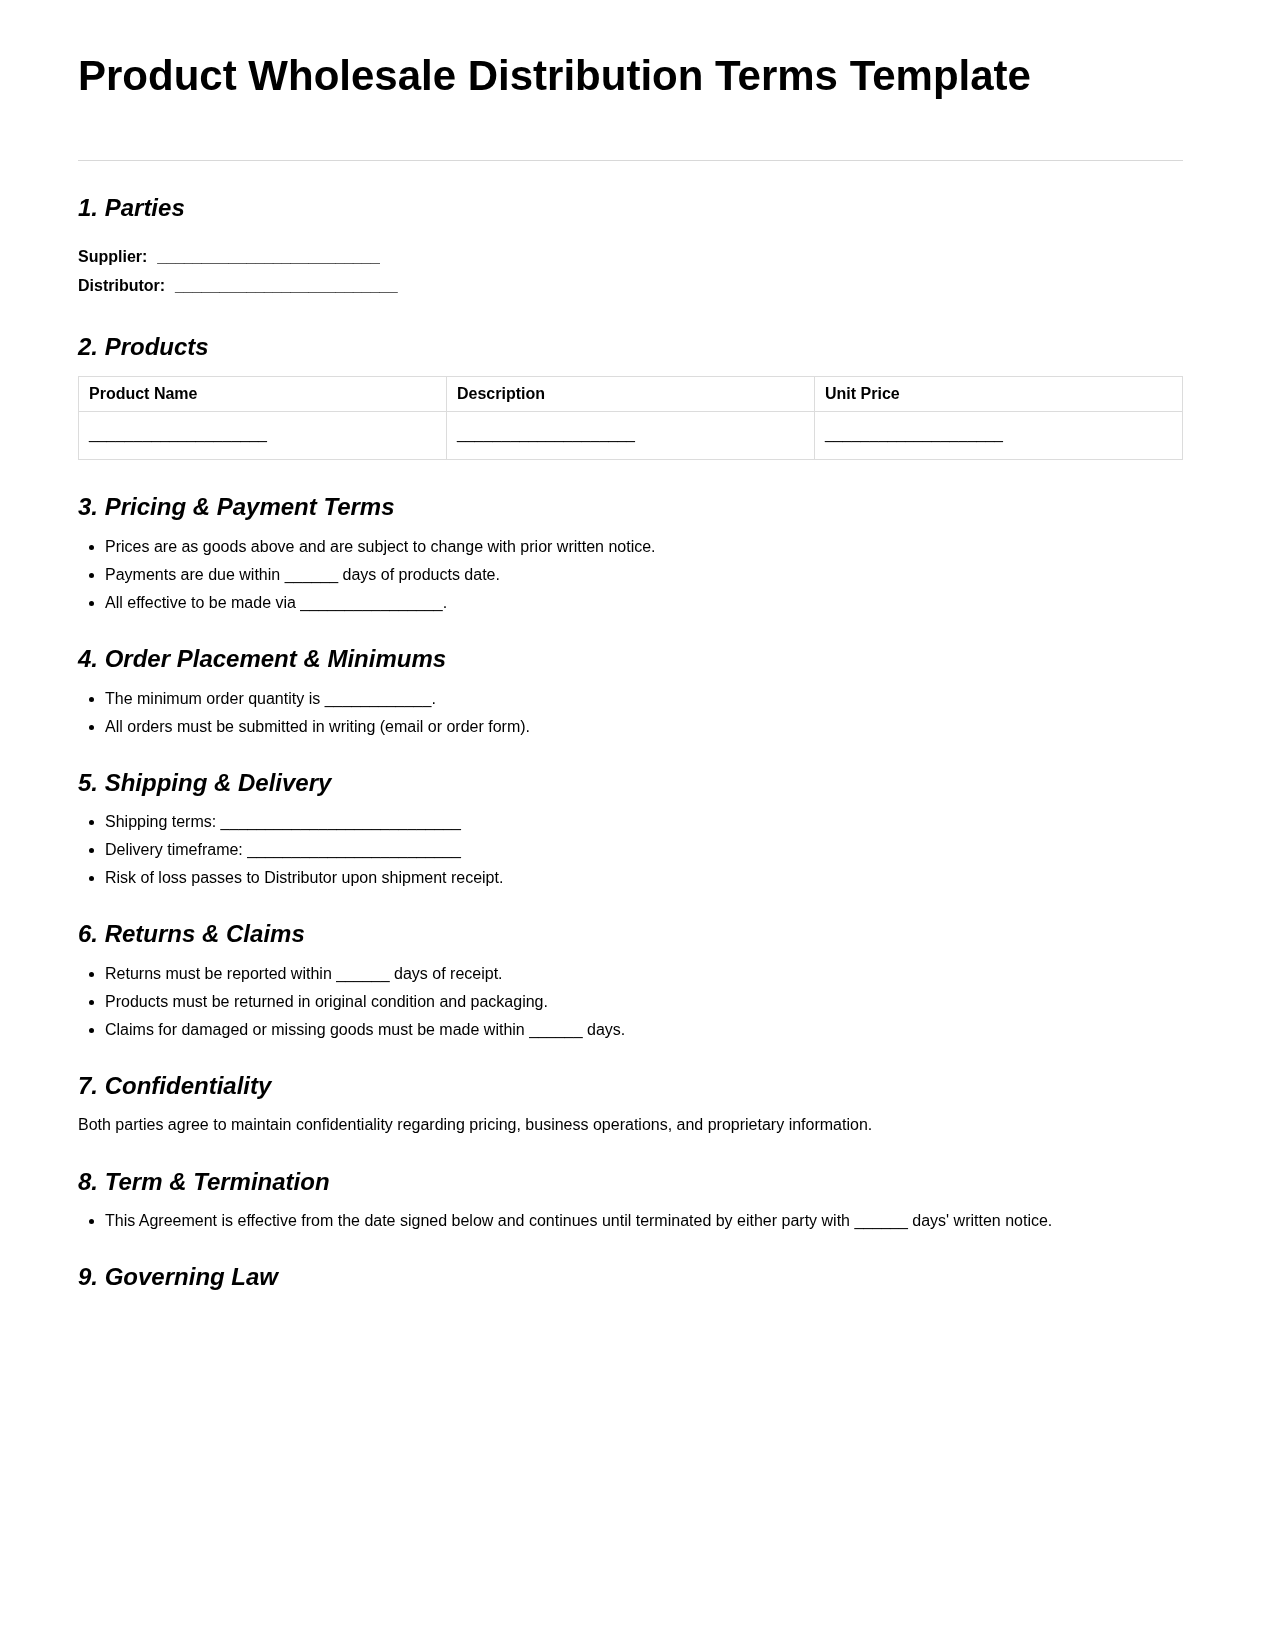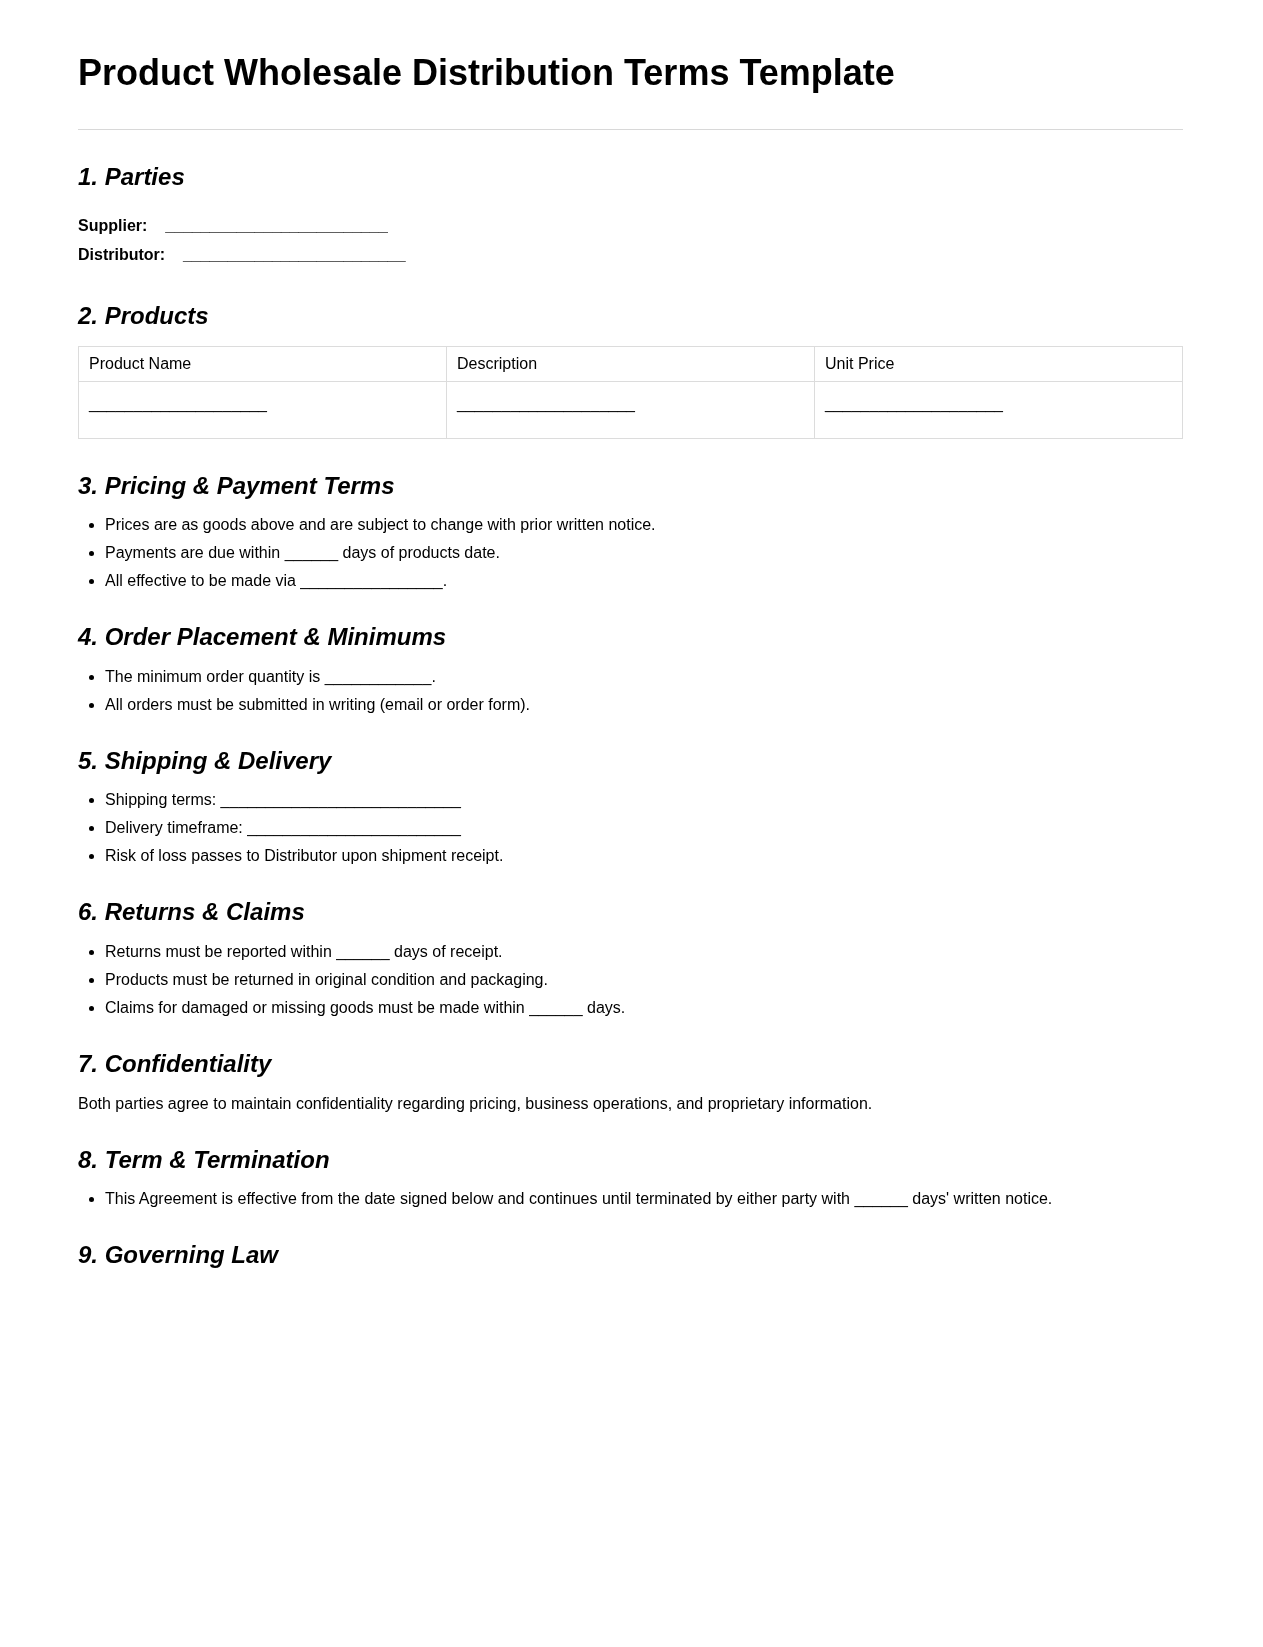--- a/index.html
+++ b/index.html
@@ -12,64 +12,64 @@
     font-family: "Liberation Sans", sans-serif;
     font-size: 16px;
     -webkit-font-smoothing: antialiased;
   }
   .doc {
     width: 1263px;
     min-height: 1647px;
     padding: 52px 80px 40px 78px;
   }
   h1 {
-    font-size: 36px;
+    font-size: 42px;
     line-height: 1.15;
     font-weight: bold;
-    margin: 0 0 36px 0;
+    margin: 0 0 60px 0;
   }
   hr.divider {
     border: none;
     border-top: 1px solid #d8d8d8;
     margin: 0;
     height: 0;
   }
   h2 {
     font-size: 24px;
     line-height: 1.15;
     font-weight: bold;
     margin: 33px 0 16px 0;
     font-style: italic;
   }
   p {
     margin: 16px 0;
     line-height: 1.2;
   }
   .fields { margin: 20px 0 26px 0; }
   .field { margin: 0; line-height: 29px; }
-  .field .blank { margin-left: 18px; font-weight: bold; letter-spacing: 0; }
+  .field .blank { margin-left: 10px; font-weight: bold; letter-spacing: 0; }
   table.products {
     border-collapse: collapse;
     width: 100%;
     margin: 16px 0 18px 0;
     table-layout: fixed;
   }
   table.products th,
   table.products td {
     border: 1px solid #dcdcdc;
     text-align: left;
     vertical-align: middle;
     font-size: 16px;
   }
   table.products th {
-    font-weight: normal;
+    font-weight: bold;
     padding: 8px 10px;
   }
   table.products td {
-    padding: 13px 10px 25px 10px;
+    padding: 13px 10px 16px 10px;
   }
   ul {
     margin: 16px 0 16px 0;
     padding-left: 27px;
   }
   li {
     margin: 9px 0;
     line-height: 19px;
   }
 </style>

